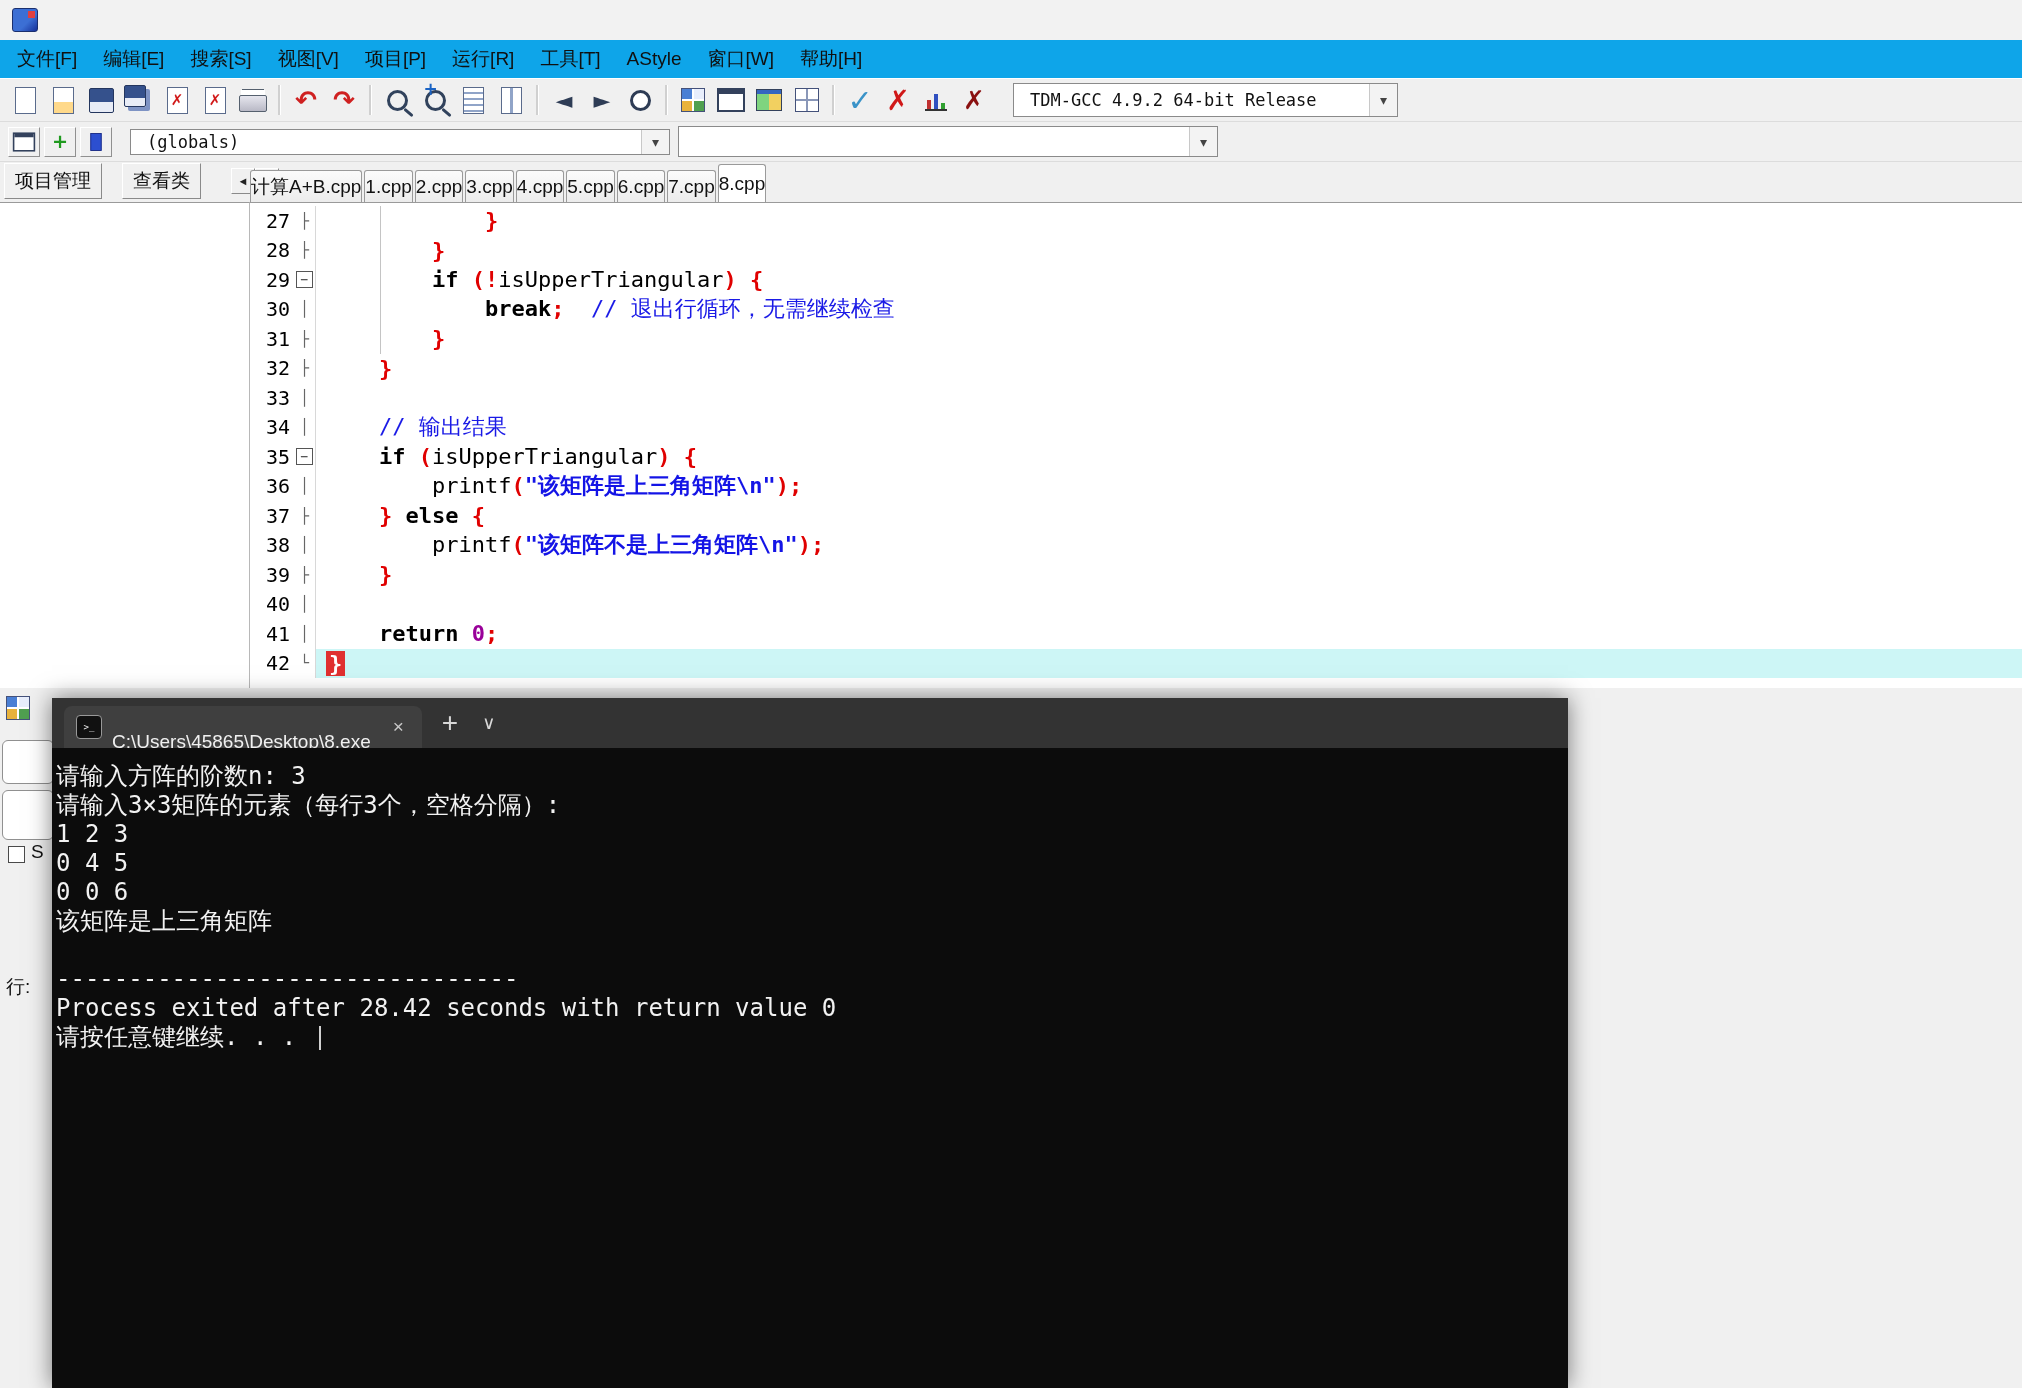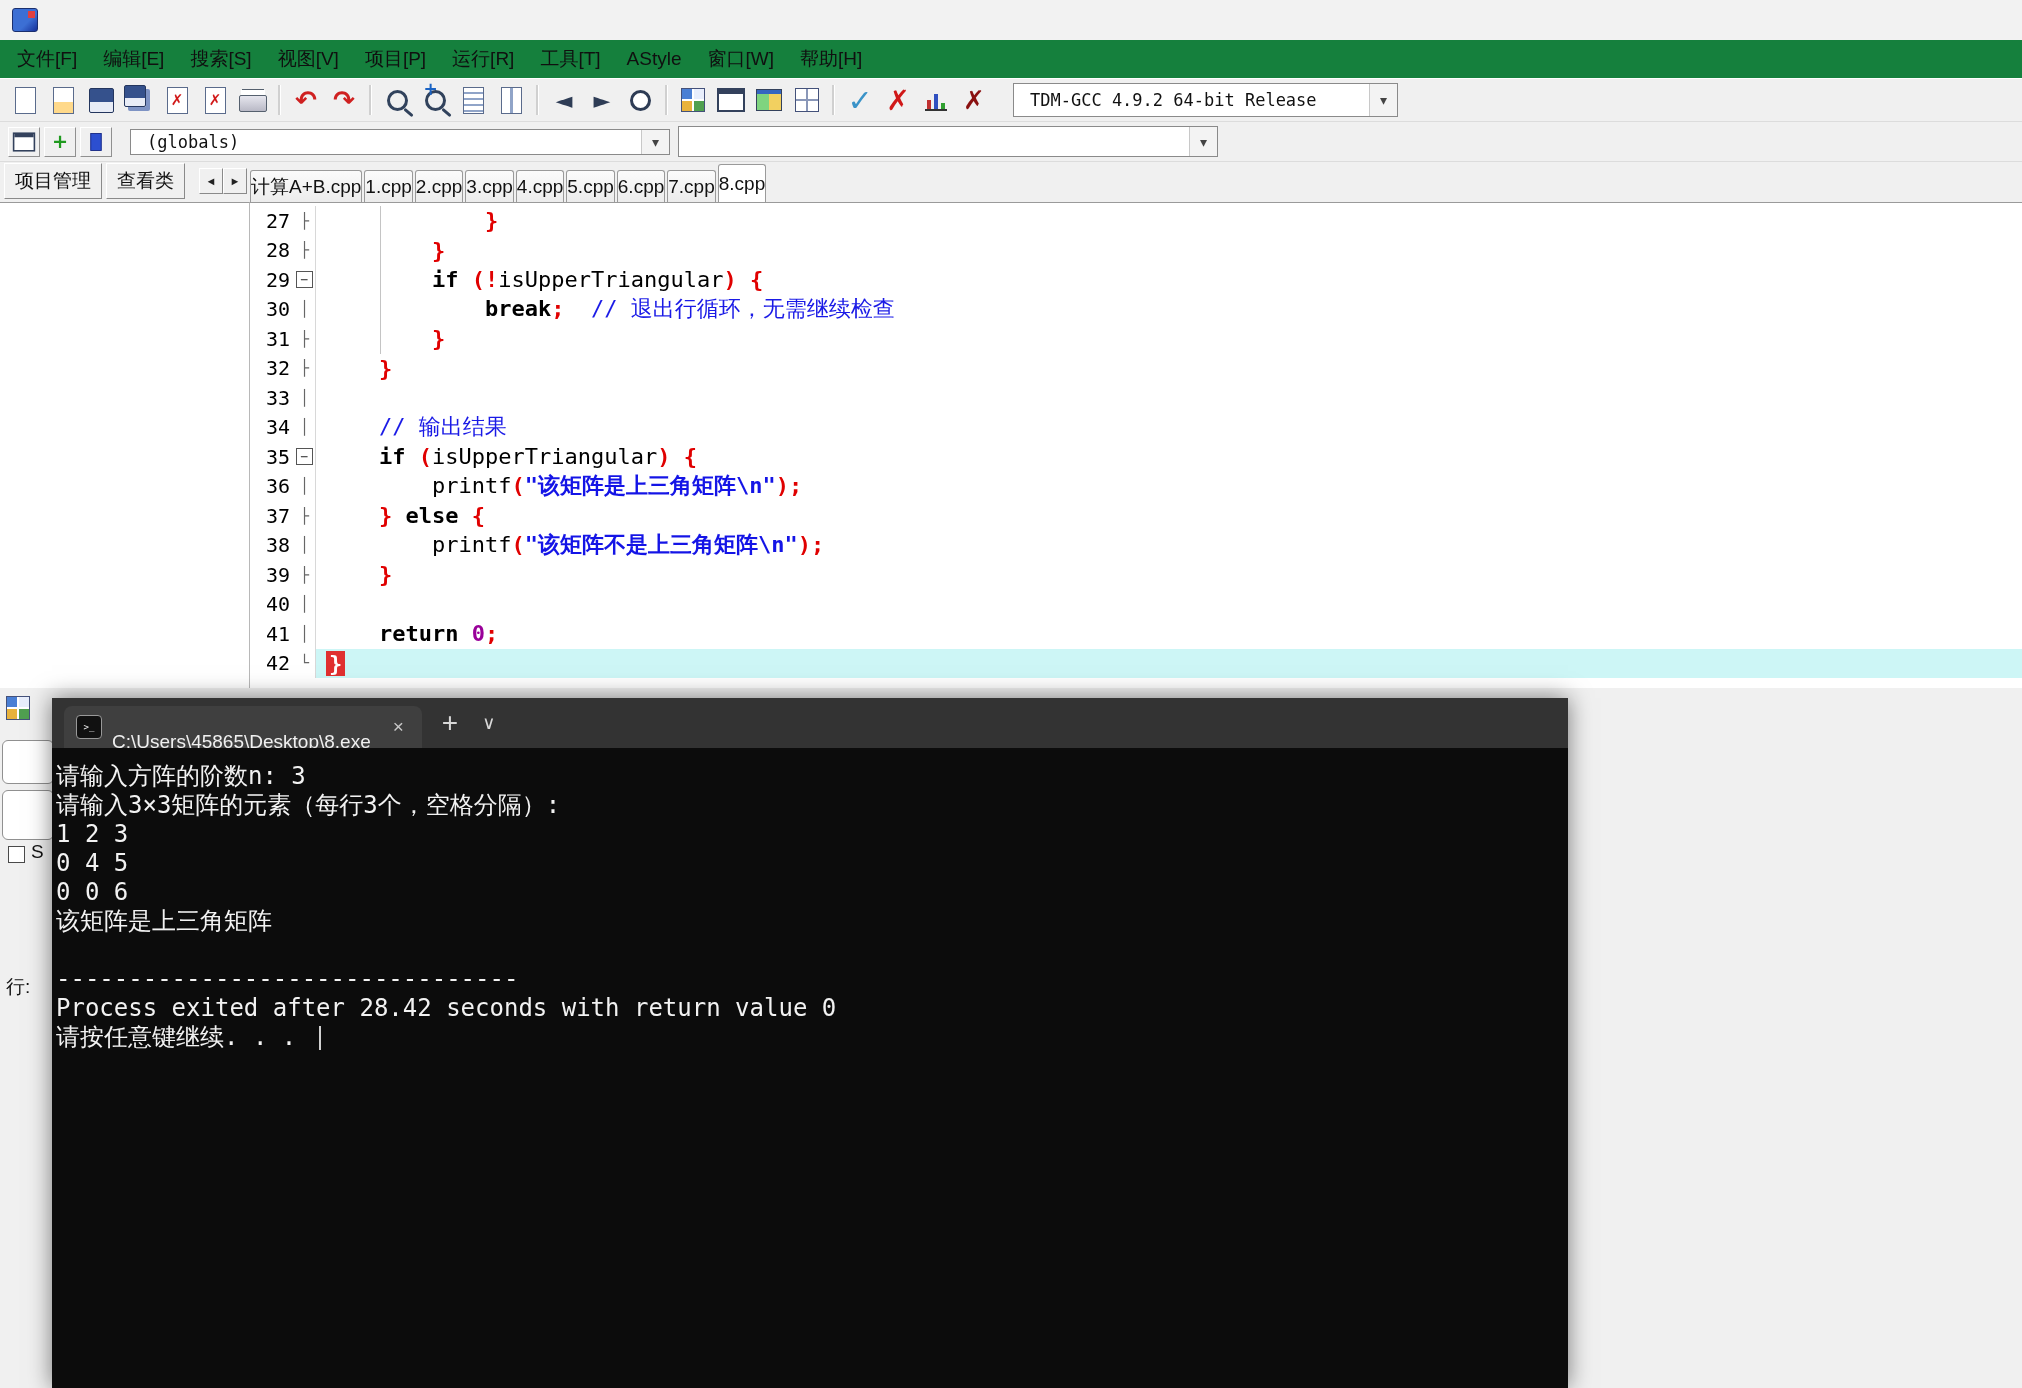--- a/index.html
+++ b/index.html
@@ -9,21 +9,21 @@
   
   .titlebar{position:absolute;left:0;top:0;width:100%;height:40px;background:#f2f2f2;
             display:flex;align-items:center;padding-left:12px;box-sizing:border-box;}
   .app-icon{width:24px;height:22px;background:linear-gradient(135deg,#3c6fd4 0 60%,#16309a);
             border:1px solid #1a2f6e;border-radius:3px;margin-right:10px;position:relative;flex:none;}
   .app-icon::after{content:"";position:absolute;right:2px;top:2px;width:7px;height:7px;background:#e04040;}
   .title-text{font-size:20px;color:#5a5a5a;white-space:pre;}
 
   
   .menubar{position:absolute;top:40px;left:0;width:100%;height:38px;display:flex;align-items:center;
-           padding-left:4px;background:#15803d;box-sizing:border-box;}
+           padding-left:4px;background:#0ea5e9;box-sizing:border-box;}
   .menu-item{padding:4px 13px;font-size:19px;color:#101010;white-space:pre;}
 
   
   .toolbar{position:absolute;top:78px;left:0;width:100%;height:44px;border-top:1px solid #ffffff;
            border-bottom:1px solid #dcdcdc;display:flex;align-items:center;padding-left:6px;box-sizing:border-box;}
   .tb-groups{display:flex;align-items:center;height:100%;}
   .tb-btn{width:36px;height:36px;display:flex;align-items:center;justify-content:center;margin:0 1px;border-radius:3px;flex:none;}
   .tb-sep{width:2px;height:30px;background:#d0d0d0;border-right:1px solid #fff;margin:0 6px;flex:none;}
 
   .ic{display:flex;align-items:center;justify-content:center;font-family:"DejaVu Sans",sans-serif;flex:none;}
@@ -76,21 +76,21 @@
               padding-left:8px;box-sizing:border-box;border-bottom:1px solid #dcdcdc;}
   .cb-buttons{display:flex;gap:4px;margin-right:18px;}
   .cb-btn{width:30px;height:28px;border:1px solid;border-color:#fff #909090 #909090 #fff;background:#f0f0f0;
           display:flex;align-items:center;justify-content:center;}
   .cb-btn .ic{transform:scale(.8);}
   .globals-combo{width:540px;height:26px;}
   .members-combo{width:540px;height:31px;margin-left:8px;}
 
   
   .tabrow{position:absolute;top:162px;left:0;width:100%;height:40px;display:flex;align-items:flex-end;}
-  .left-tabs{width:250px;display:flex;align-items:center;gap:4px;padding:0 0 3px 4px;box-sizing:border-box;flex:none;}
+  .left-tabs{width:250px;display:flex;align-items:center;gap:20px;padding:0 0 3px 4px;box-sizing:border-box;flex:none;}
   .lp-tab{padding:4px 10px;font-size:19px;background:#f0f0f0;border:1px solid;border-color:#fff #8a8a8a #8a8a8a #fff;white-space:pre;}
   .lp-scroll{display:flex;margin-left:10px;}
   .lp-arrow{width:22px;height:24px;font-size:11px;display:flex;align-items:center;justify-content:center;
             border:1px solid;border-color:#fff #8a8a8a #8a8a8a #fff;background:#f0f0f0;color:#222;}
   .file-tabs{display:flex;align-items:flex-end;height:100%;}
   .ftab{padding:0 0;font-size:19px;background:linear-gradient(#fbfbfb,#ececec);border:1px solid #9a9a9a;
         border-bottom:none;margin-right:2px;height:32px;display:flex;align-items:center;
         border-radius:3px 3px 0 0;color:#111;white-space:pre;box-sizing:border-box;}
   .ftab.active{background:#fff;height:38px;position:relative;z-index:3;}
 

